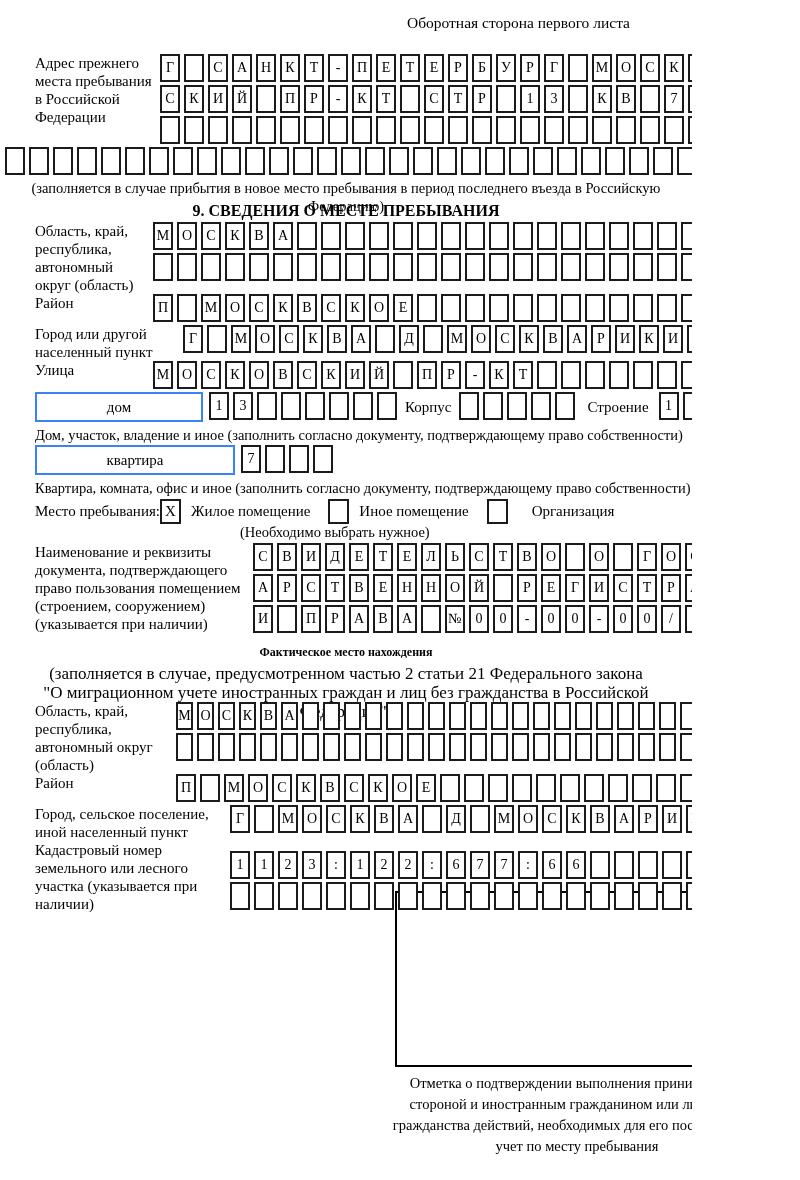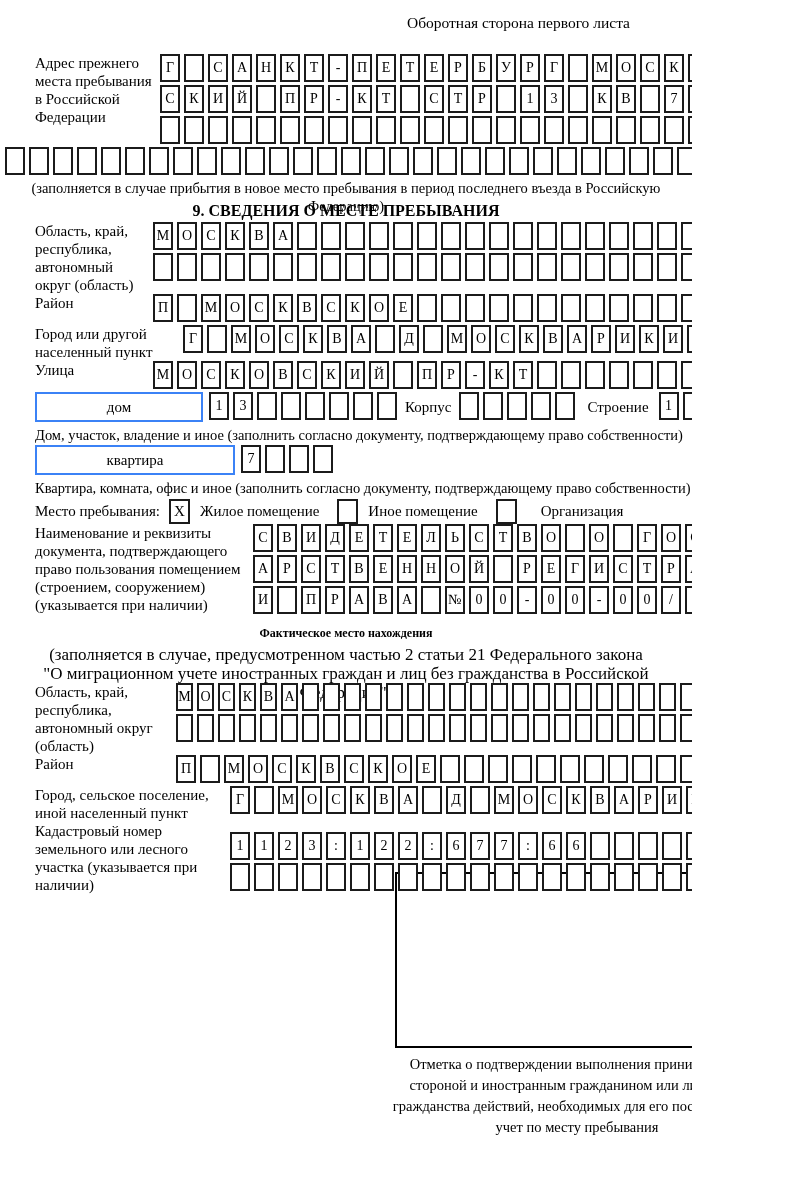--- a/index.html
+++ b/index.html
@@ -108,28 +108,29 @@
     <div class="bigbox dom-box">дом</div><span class="cellrow" style="display:inline-block"><div class="cell">1</div><div class="cell">3</div><div class="cell"></div><div class="cell"></div><div class="cell"></div><div class="cell"></div><div class="cell"></div><div class="cell"></div></span><span class="inline-lb" style="margin:0 8px 0 4px">Корпус</span><span class="cellrow" style="display:inline-block"><div class="cell"></div><div class="cell"></div><div class="cell"></div><div class="cell"></div><div class="cell"></div></span><span class="inline-lb" style="margin:0 10px 0 8px">Строение</span><span class="cellrow" style="display:inline-block"><div class="cell">1</div><div class="cell"></div><div class="cell"></div><div class="cell"></div></span>
   </div>
   <div class="cap" style="padding-left:35px;height:19px">Дом, участок, владение и иное (заполнить согласно документу, подтверждающему право собственности)</div>
 
   <div class="houserow">
     <div class="bigbox kv-box">квартира</div><span class="cellrow" style="display:inline-block"><div class="cell">7</div><div class="cell"></div><div class="cell"></div><div class="cell"></div></span>
   </div>
   <div class="cap" style="padding-left:35px;height:19px">Квартира, комната, офис и иное (заполнить согласно документу, подтверждающему право собственности)</div>
 
   <div class="stayrow">
-    <span style="margin-right:9px">Место пребывания:</span>
+    <span style="">Место пребывания:</span>
     <span class="chk">X</span>
     <span style="margin:0 18px 0 10px">Жилое помещение</span>
     <span class="chk"></span>
     <span style="margin:0 18px 0 10px">Иное помещение</span>
     <span class="chk"></span>
     <span style="margin:0 0 0 24px">Организация</span>
   </div>
+  <div class="hint">(Необходимо выбрать нужное)</div>
 
   <div class="frow">
     <div class="flabel w218">Наименование и реквизиты документа, подтверждающего право пользования помещением (строением, сооружением) (указывается при наличии)</div>
     <div class="fcells">
       <div class="cellrow"><div class="cell">С</div><div class="cell">В</div><div class="cell">И</div><div class="cell">Д</div><div class="cell">Е</div><div class="cell">Т</div><div class="cell">Е</div><div class="cell">Л</div><div class="cell">Ь</div><div class="cell">С</div><div class="cell">Т</div><div class="cell">В</div><div class="cell">О</div><div class="cell"></div><div class="cell">О</div><div class="cell"></div><div class="cell">Г</div><div class="cell">О</div><div class="cell">С</div><div class="cell">У</div><div class="cell">Д</div></div>
       <div class="cellrow"><div class="cell">А</div><div class="cell">Р</div><div class="cell">С</div><div class="cell">Т</div><div class="cell">В</div><div class="cell">Е</div><div class="cell">Н</div><div class="cell">Н</div><div class="cell">О</div><div class="cell">Й</div><div class="cell"></div><div class="cell">Р</div><div class="cell">Е</div><div class="cell">Г</div><div class="cell">И</div><div class="cell">С</div><div class="cell">Т</div><div class="cell">Р</div><div class="cell">А</div><div class="cell">Ц</div><div class="cell">И</div></div>
       <div class="cellrow"><div class="cell">И</div><div class="cell"></div><div class="cell">П</div><div class="cell">Р</div><div class="cell">А</div><div class="cell">В</div><div class="cell">А</div><div class="cell"></div><div class="cell">№</div><div class="cell">0</div><div class="cell">0</div><div class="cell">-</div><div class="cell">0</div><div class="cell">0</div><div class="cell">-</div><div class="cell">0</div><div class="cell">0</div><div class="cell">/</div><div class="cell">0</div><div class="cell">0</div><div class="cell">0</div></div>
     </div>
   </div>
 

